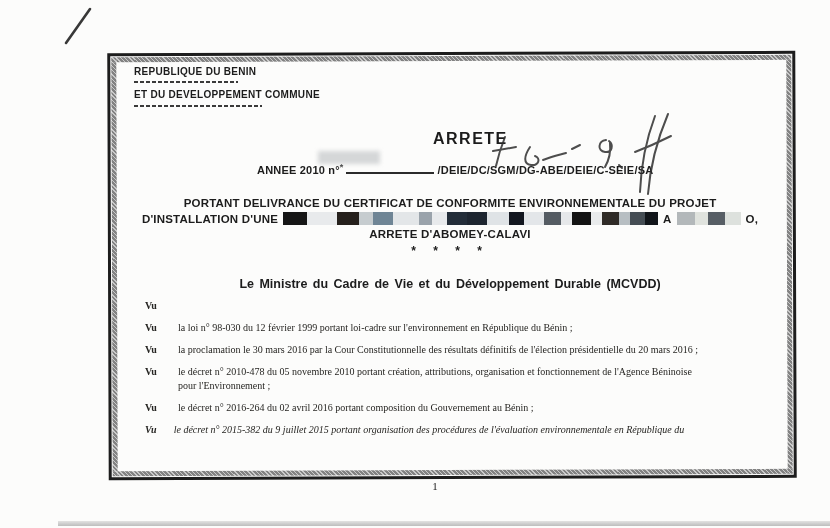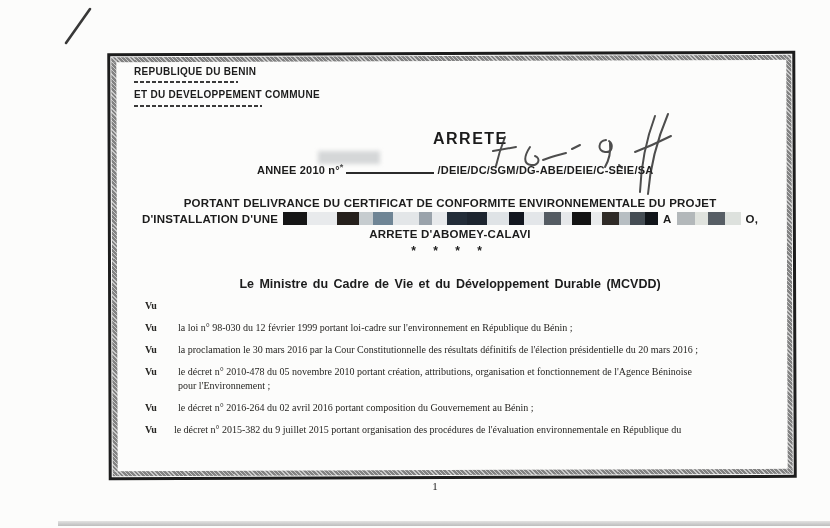--- a/index.html
+++ b/index.html
@@ -45,21 +45,21 @@
     font-size:12.5px;font-weight:bold;word-spacing:2px;}
   
   .visas{
     position:absolute;left:145px;top:299px;width:652px;
     font-family:"Liberation Serif",serif;font-size:10px;color:#262522;line-height:13.5px;
   }
   .visa{display:flex;margin-bottom:8.5px;}
   .vlabel{width:33px;flex:none;font-weight:bold;}
   .vtext{white-space:nowrap;}
   .vtext-block .line{display:block;white-space:nowrap;font-family:Liberation Serif, serif;}
-  .visa-wrap{margin-bottom:17px;}
+  .visa-wrap{margin-bottom:17px;font-style:italic;}
   .vlabel-inline{font-weight:bold;margin-right:17px;}
   .line-left{display:block;white-space:nowrap;}
   
   .pagenum{position:absolute;left:130px;top:480px;width:610px;text-align:center;
     font-family:"Liberation Serif",serif;font-size:11px;}
   
   .scan-bottom{position:absolute;left:58px;top:521px;width:772px;height:5px;
     background:linear-gradient(#dedede,#b3b3b3);opacity:.85;filter:blur(.4px);}
   .overlay-svg{position:absolute;left:0;top:0;pointer-events:none;}
 </style>

